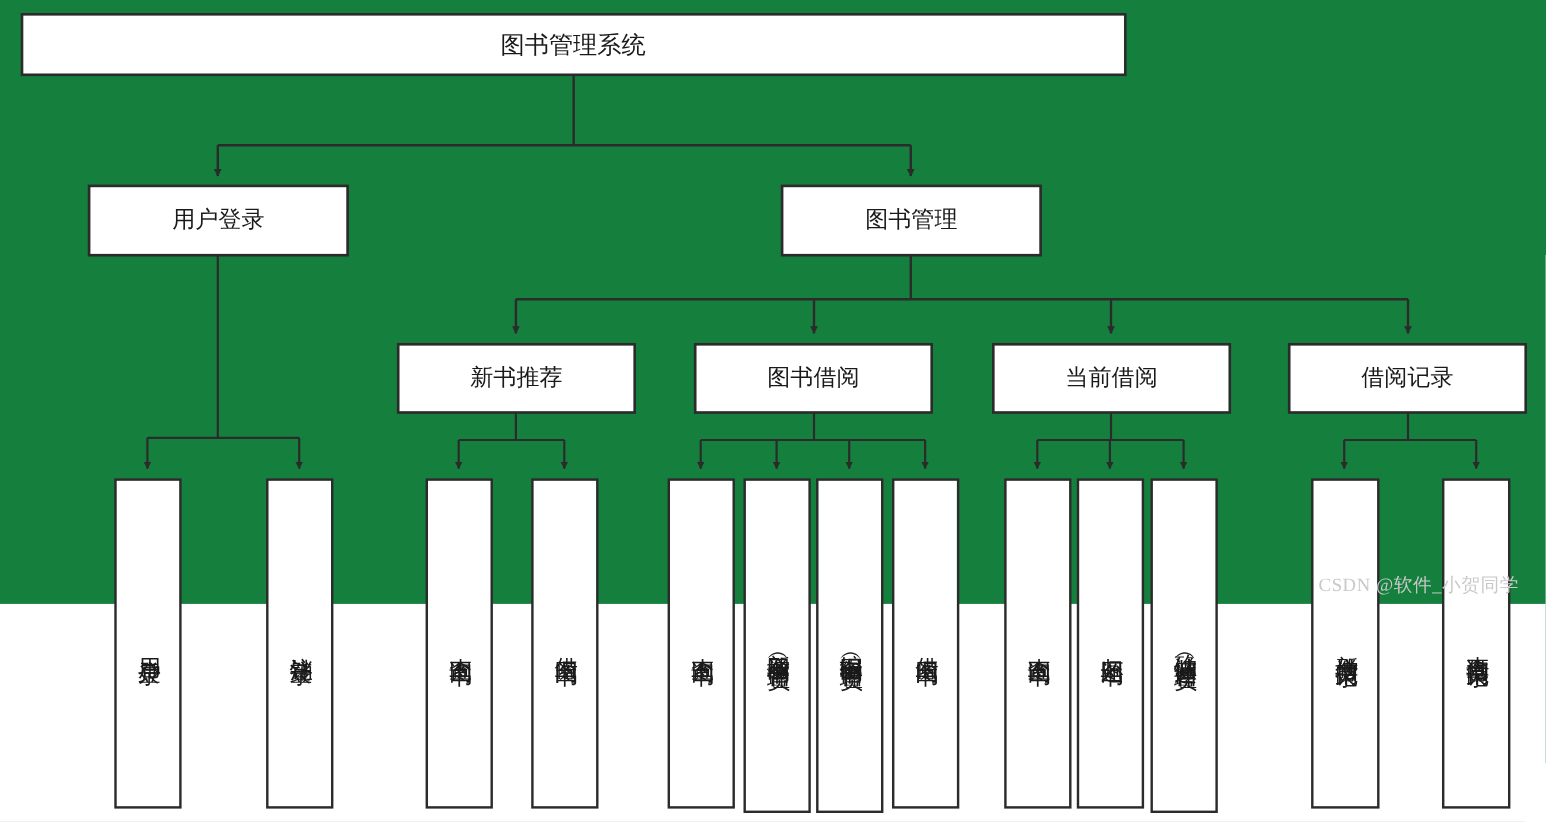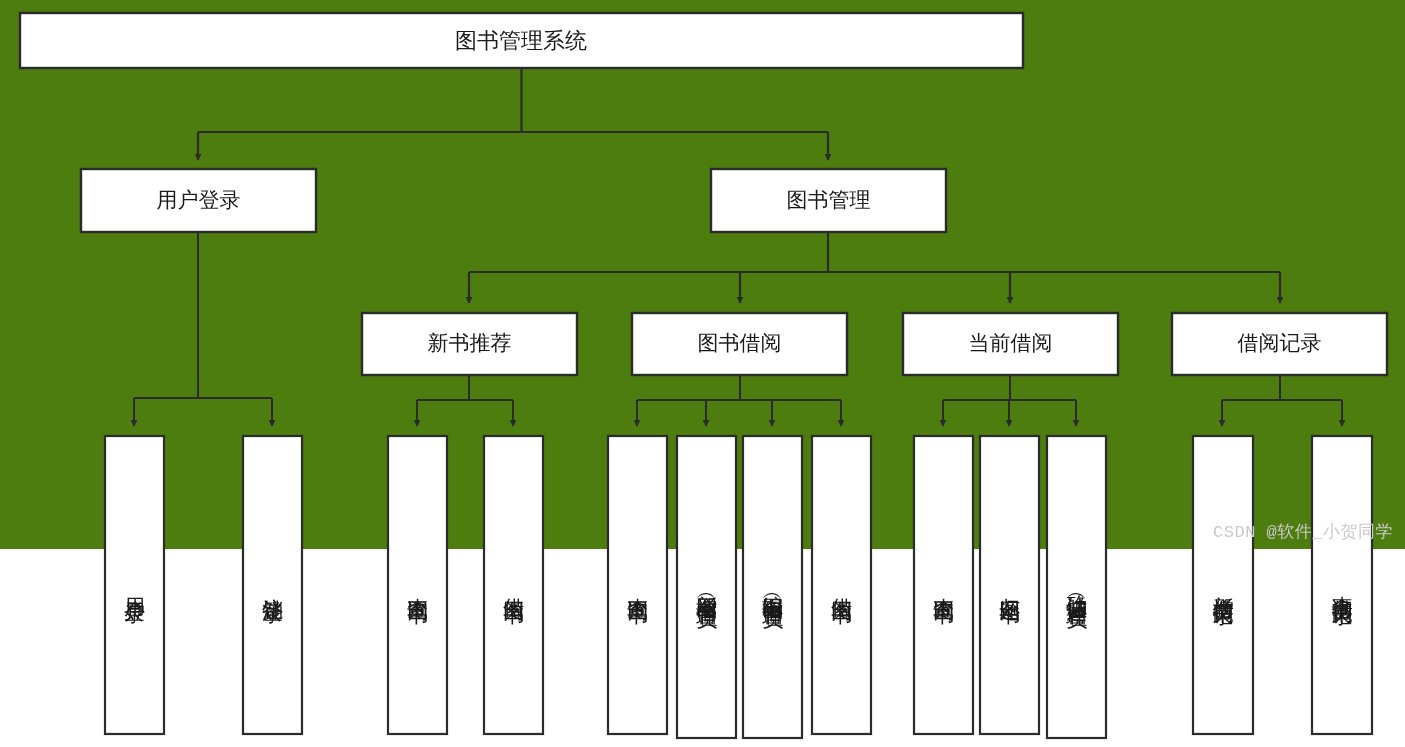--- a/index.html
+++ b/index.html
@@ -10,21 +10,21 @@
   body {
     width: 1405px;
     height: 747px;
     font-family: "Liberation Sans", "DejaVu Sans", sans-serif;
     overflow: hidden;
   }
   #diagram-root {
     position: relative;
     width: 1405px;
     height: 549px;
-    background: #4d7c0f;
+    background: #15803d;
   }
   svg.flow {
     position: absolute;
     left: 0;
     top: 0;
     width: 1405px;
     height: 747px;
     display: block;
   }
   .node-rect {
@@ -70,23 +70,23 @@
     font-family: "Liberation Sans", "DejaVu Sans", sans-serif;
     font-size: 21px;
     line-height: 1.08;
     letter-spacing: 2px;
     color: #1a1a1a;
     pointer-events: none;
     white-space: nowrap;
   }
   .watermark {
     position: absolute;
-    right: 12px;
+    right: 24px;
     bottom: 6px;
-    font-family: Liberation Mono, monospace;
+    font-family: Liberation Serif, serif;
     font-size: 17px;
     color: #c9c9c9;
     letter-spacing: 0.5px;
     white-space: nowrap;
   }
 </style>
 </head>
 <body>
 
 <div id="diagram-root">

